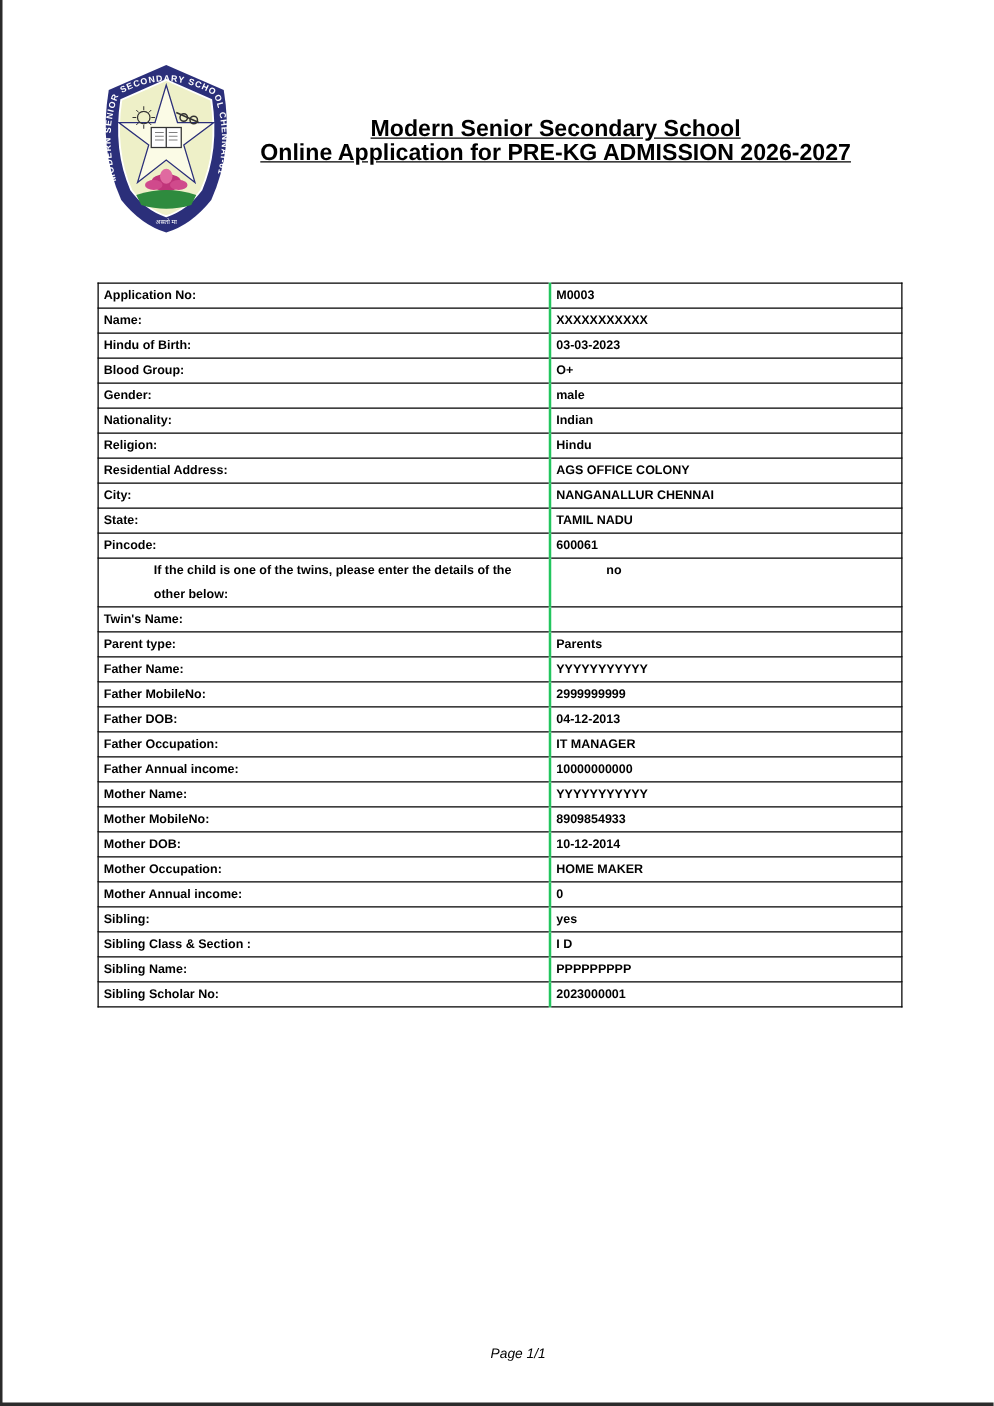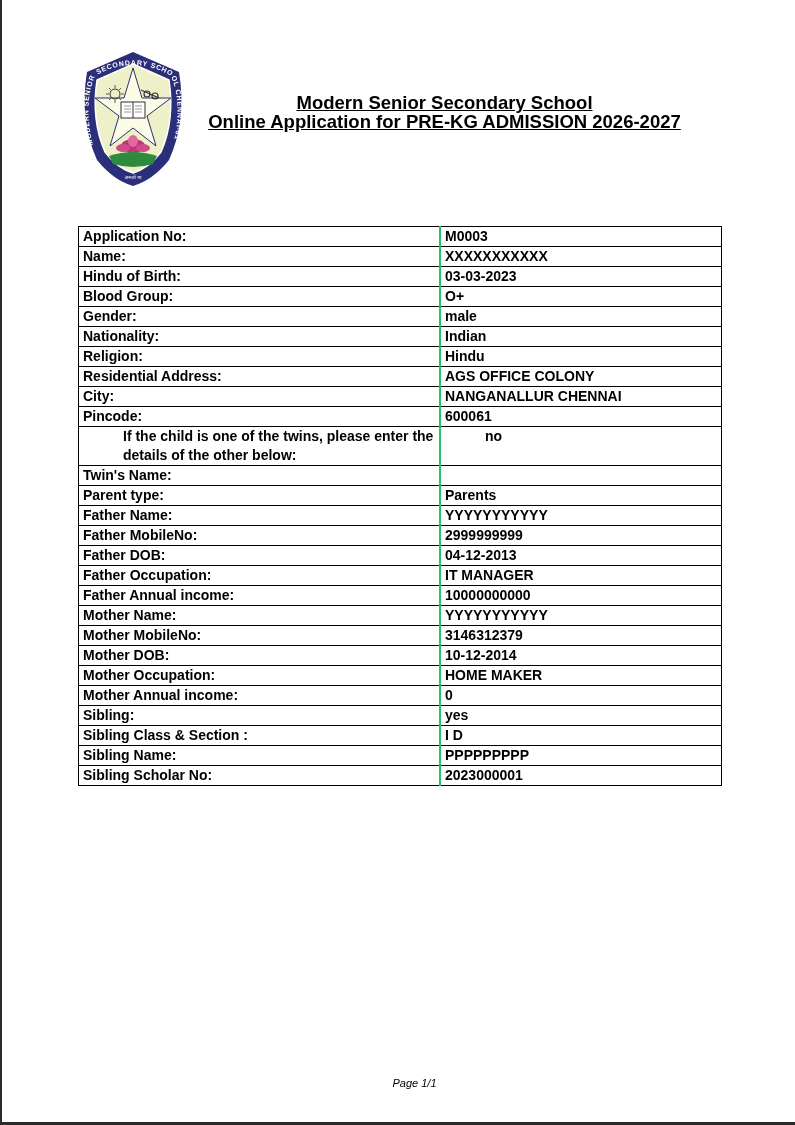--- a/index.html
+++ b/index.html
@@ -46,21 +46,21 @@
       text-decoration: underline;
     }
     .header-titles div { white-space: nowrap; }
     table.details {
       position: absolute;
       left: 76px;
       top: 226px;
       width: 644px;
       border-collapse: collapse;
       font-family: "Liberation Sans", sans-serif;
-      font-size: 14px;
+      font-size: 10px;
       font-weight: bold;
     }
     table.details td {
       border: 1px solid #000;
       padding: 0 4px;
       height: 18px;
       line-height: 19px;
       vertical-align: top;
       text-align: left;
     }
@@ -176,20 +176,24 @@
         </tr>
       <tr>
           <td class="label">Residential Address:</td>
           <td class="value">AGS OFFICE COLONY</td>
         </tr>
       <tr>
           <td class="label">City:</td>
           <td class="value">NANGANALLUR CHENNAI</td>
         </tr>
       <tr>
+          <td class="label">State:</td>
+          <td class="value">TAMIL NADU</td>
+        </tr>
+      <tr>
           <td class="label">Pincode:</td>
           <td class="value">600061</td>
         </tr>
       <tr class="tall">
           <td class="label">If the child is one of the twins, please enter the details of the other below:</td>
           <td class="value">no</td>
         </tr>
       <tr>
           <td class="label">Twin's Name:</td>
           <td class="value"></td>
@@ -217,21 +221,21 @@
       <tr>
           <td class="label">Father Annual income:</td>
           <td class="value">10000000000</td>
         </tr>
       <tr>
           <td class="label">Mother Name:</td>
           <td class="value">YYYYYYYYYYY</td>
         </tr>
       <tr>
           <td class="label">Mother MobileNo:</td>
-          <td class="value">3146312379</td>
+          <td class="value">8909854933</td>
         </tr>
       <tr>
           <td class="label">Mother DOB:</td>
           <td class="value">10-12-2014</td>
         </tr>
       <tr>
           <td class="label">Mother Occupation:</td>
           <td class="value">HOME MAKER</td>
         </tr>
       <tr>

